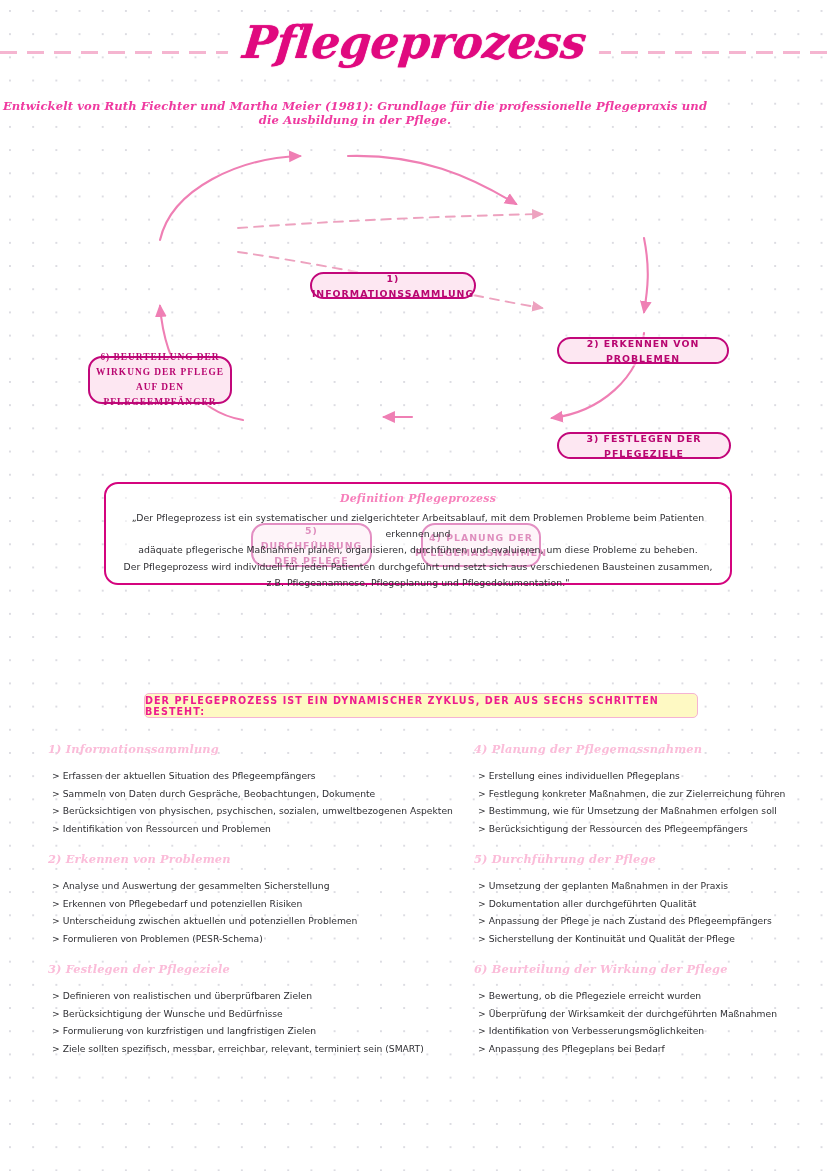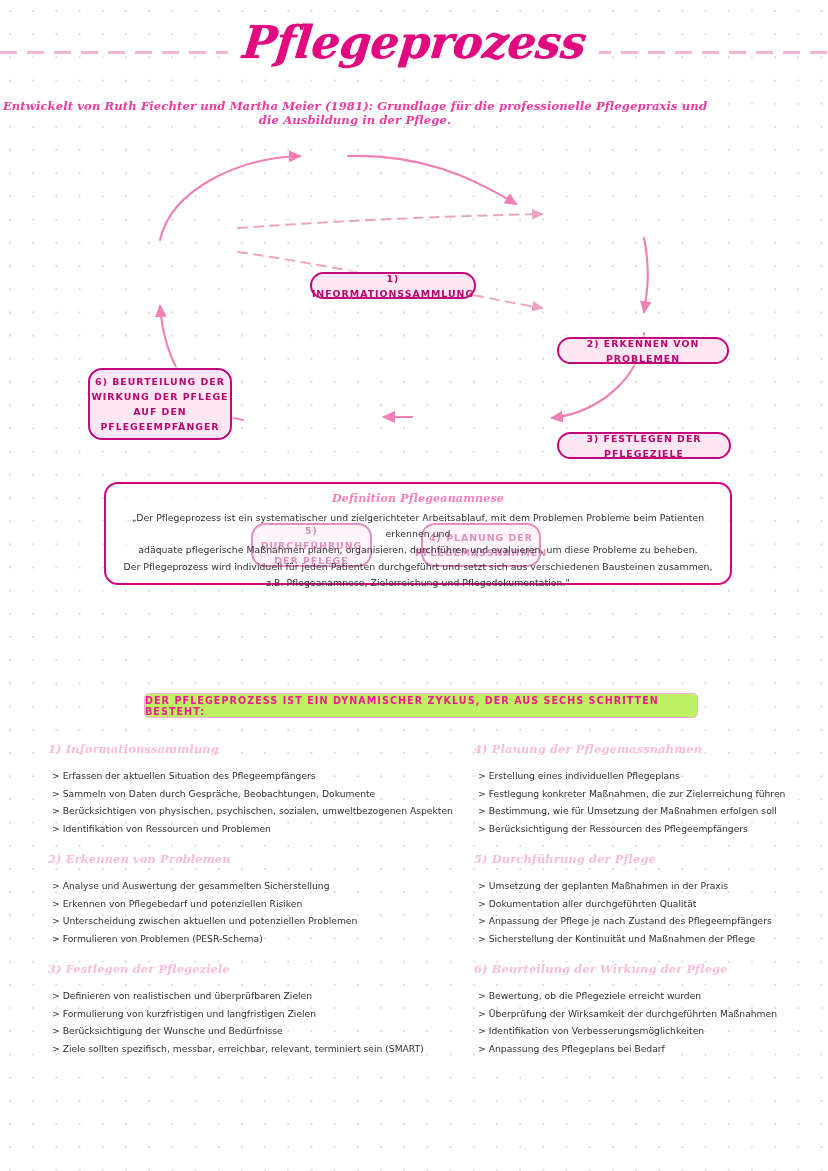--- a/index.html
+++ b/index.html
@@ -63,21 +63,21 @@
     display:flex;align-items:center;justify-content:center;
     line-height:15px;
     box-shadow:0 0 0 2px rgba(255,255,255,.45);
     z-index:2;
   }
   #n1{left:310px;top:144px;width:166px;height:27px;}
   #n2{left:557px;top:209px;width:172px;height:27px;}
   #n3{left:557px;top:304px;width:174px;height:27px;}
   #n4{left:421px;top:395px;width:120px;height:44px;}
   #n5{left:251px;top:395px;width:121px;height:44px;}
-  #n6{left:88px;top:240px;width:144px;height:72px;}
+  #n6{left:88px;top:228px;width:144px;height:48px;font-family:Liberation Serif, serif;}
 
   
   #defbox{
     position:absolute;left:104px;top:482px;width:628px;height:103px;
     box-sizing:border-box;
     border:2.6px solid #d4047e;
     border-radius:14px;
     background:rgba(255,255,255,.55);
     padding:8px 14px 0 14px;
     z-index:2;
@@ -90,21 +90,21 @@
   .defline{
     text-align:center;color:#2f2f33;
     font-family:"DejaVu Sans", sans-serif;
     font-size:9.3px;line-height:16.2px;letter-spacing:.05px;
   }
 
   
   #banner{
     position:absolute;left:144px;top:693px;width:554px;height:25px;
     box-sizing:border-box;
-    background:#bef264;border:1.3px solid #f5b3d3;border-radius:5px;
+    background:#fef9c3;border:1.3px solid #f5b3d3;border-radius:5px;
     display:flex;align-items:center;justify-content:center;
     color:#ee1c8e;font-weight:700;font-size:9.6px;letter-spacing:1.05px;
     font-family:"DejaVu Sans", sans-serif;
     z-index:2;
   }
 
   
   #steps{position:absolute;left:0;top:742px;width:828px;height:330px;z-index:2;}
   .col{position:absolute;width:360px;}
   .colL{left:48px;}
@@ -165,25 +165,25 @@
 
   <div class="node" id="n1">1) INFORMATIONSSAMMLUNG</div>
   <div class="node" id="n2">2) ERKENNEN VON PROBLEMEN</div>
   <div class="node" id="n3">3) FESTLEGEN DER PFLEGEZIELE</div>
   <div class="node" id="n4">4) PLANUNG DER PFLEGEMASSNAHMEN</div>
   <div class="node" id="n5">5) DURCHFÜHRUNG DER PFLEGE</div>
   <div class="node" id="n6">6) BEURTEILUNG DER WIRKUNG DER PFLEGE AUF DEN PFLEGEEMPFÄNGER</div>
 </div>
 
 <div id="defbox">
-  <div id="defhead">Definition Pflegeanamnese</div>
+  <div id="defhead">Definition Pflegeprozess</div>
   <div class="defline">„Der Pflegeprozess ist ein systematischer und zielgerichteter Arbeitsablauf, mit dem Problemen Probleme beim Patienten erkennen und</div>
   <div class="defline">adäquate pflegerische Maßnahmen planen, organisieren, durchführen und evaluieren, um diese Probleme zu beheben.</div>
   <div class="defline">Der Pflegeprozess wird individuell für jeden Patienten durchgeführt und setzt sich aus verschiedenen Bausteinen zusammen,</div>
-  <div class="defline">z.B. Pflegeanamnese, Zielerreichung und Pflegedokumentation."</div>
+  <div class="defline">z.B. Pflegeanamnese, Pflegeplanung und Pflegedokumentation."</div>
 </div>
 
 <div id="banner">DER PFLEGEPROZESS IST EIN DYNAMISCHER ZYKLUS, DER AUS SECHS SCHRITTEN BESTEHT:</div>
 
 <div id="steps">
   <div class="col colL">
     <div class="blk r0">
       <h3>1) Informationssammlung</h3>
       <ul>
         <li><span class="b">&gt;</span><span>Erfassen der aktuellen Situation des Pflegeempfängers</span></li>
@@ -198,22 +198,22 @@
         <li><span class="b">&gt;</span><span>Analyse und Auswertung der gesammelten Sicherstellung</span></li>
         <li><span class="b">&gt;</span><span>Erkennen von Pflegebedarf und potenziellen Risiken</span></li>
         <li><span class="b">&gt;</span><span>Unterscheidung zwischen aktuellen und potenziellen Problemen</span></li>
         <li><span class="b">&gt;</span><span>Formulieren von Problemen (PESR-Schema)</span></li>
       </ul>
     </div>
     <div class="blk r2">
       <h3>3) Festlegen der Pflegeziele</h3>
       <ul>
         <li><span class="b">&gt;</span><span>Definieren von realistischen  und überprüfbaren Zielen</span></li>
+        <li><span class="b">&gt;</span><span>Berücksichtigung der Wunsche und Bedürfnisse</span></li>
         <li><span class="b">&gt;</span><span>Formulierung von kurzfristigen und langfristigen Zielen</span></li>
-        <li><span class="b">&gt;</span><span>Berücksichtigung der Wunsche und Bedürfnisse</span></li>
         <li><span class="b">&gt;</span><span>Ziele sollten spezifisch, messbar, erreichbar, relevant, terminiert sein (SMART)</span></li>
       </ul>
     </div>
   </div>
 
   <div class="col colR">
     <div class="blk r0">
       <h3>4) Planung der Pflegemassnahmen</h3>
       <ul>
         <li><span class="b">&gt;</span><span>Erstellung eines individuellen Pflegeplans</span></li>
@@ -221,21 +221,21 @@
         <li><span class="b">&gt;</span><span>Bestimmung, wie für Umsetzung der Maßnahmen erfolgen soll</span></li>
         <li><span class="b">&gt;</span><span>Berücksichtigung der Ressourcen des Pflegeempfängers</span></li>
       </ul>
     </div>
     <div class="blk r1">
       <h3>5) Durchführung der Pflege</h3>
       <ul>
         <li><span class="b">&gt;</span><span>Umsetzung der geplanten Maßnahmen in der Praxis</span></li>
         <li><span class="b">&gt;</span><span>Dokumentation aller durchgeführten Qualität</span></li>
         <li><span class="b">&gt;</span><span>Anpassung der Pflege je nach Zustand des Pflegeempfängers</span></li>
-        <li><span class="b">&gt;</span><span>Sicherstellung der Kontinuität und Maßnahmen der Pflege</span></li>
+        <li><span class="b">&gt;</span><span>Sicherstellung der Kontinuität und Qualität der Pflege</span></li>
       </ul>
     </div>
     <div class="blk r2">
       <h3>6) Beurteilung der Wirkung der Pflege</h3>
       <ul>
         <li><span class="b">&gt;</span><span>Bewertung, ob die Pflegeziele erreicht wurden</span></li>
         <li><span class="b">&gt;</span><span>Überprüfung der Wirksamkeit der durchgeführten Maßnahmen</span></li>
         <li><span class="b">&gt;</span><span>Identifikation von Verbesserungsmöglichkeiten</span></li>
         <li><span class="b">&gt;</span><span>Anpassung des Pflegeplans bei Bedarf</span></li>
       </ul>

